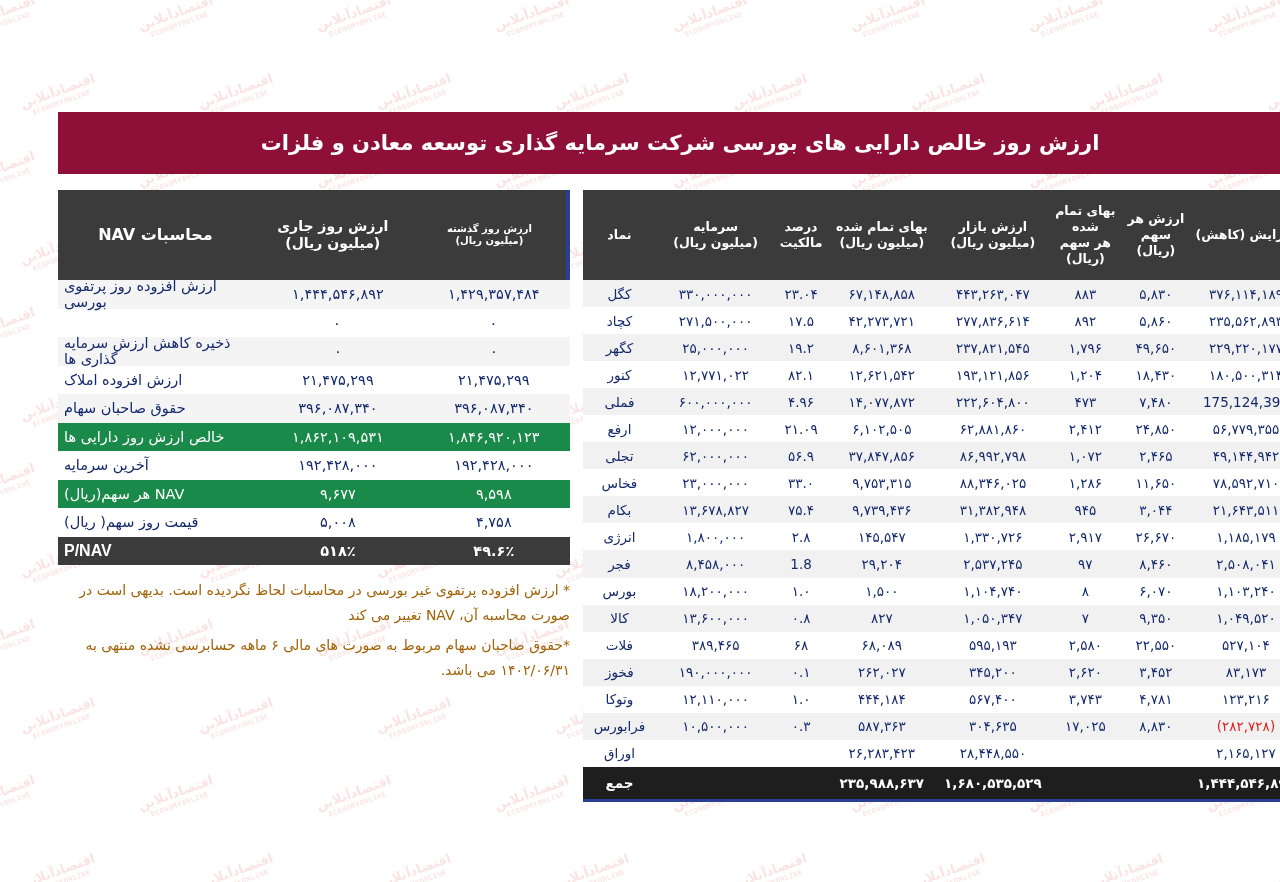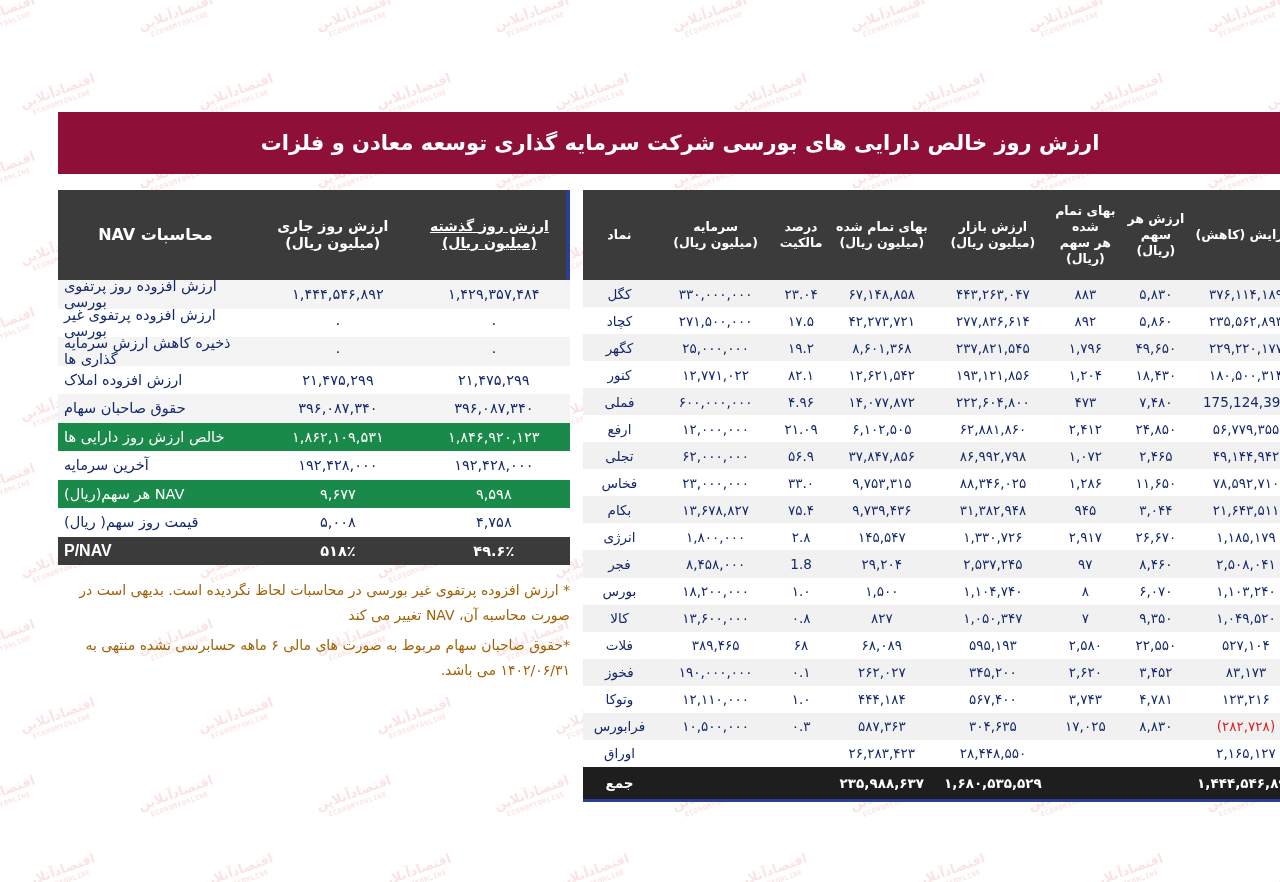--- a/index.html
+++ b/index.html
@@ -61,21 +61,21 @@
   
   #nav-table{
     position:absolute;left:18px;top:190px;width:512px;
   }
   #nav-table .thead{
     height:90px;display:flex;
     border-right:4px solid #2a3f93;
   }
   #nav-head-calc{width:195px;font-size:16px;}
   #nav-head-today{width:160px;font-size:14px;}
-  #nav-head-yest{width:153px;font-size:14px;text-decoration:underline;}
+  #nav-head-yest{width:153px;font-size:10px;}
 
   #nav-table .nrow{
     display:flex;height:28.5px;align-items:center;
     font-size:14.5px;color:#14296b;
   }
   #nav-table .nrow .lbl{
     width:195px;text-align:left;padding-left:6px;
     color:#14296b;
   }
   #nav-table .nrow .v1{width:160px;text-align:center;}
@@ -254,21 +254,20 @@
     </div>
     <div id="nav-body">
         <div class="nrow odd">
           <div class="v2">۱,۴۲۹,۳۵۷,۴۸۴</div>
           <div class="v1">۱,۴۴۴,۵۴۶,۸۹۲</div>
           <div class="lbl">ارزش افزوده روز پرتفوی بورسی</div>
         </div>
         <div class="nrow even">
           <div class="v2">۰</div>
           <div class="v1">۰</div>
-          <div class="lbl">ارزش افزوده پرتفوی غیر بورسی</div>
         </div>
         <div class="nrow odd">
           <div class="v2">۰</div>
           <div class="v1">۰</div>
           <div class="lbl">ذخیره کاهش ارزش سرمایه گذاری ها</div>
         </div>
         <div class="nrow even">
           <div class="v2">۲۱,۴۷۵,۲۹۹</div>
           <div class="v1">۲۱,۴۷۵,۲۹۹</div>
           <div class="lbl">ارزش افزوده املاک</div>

